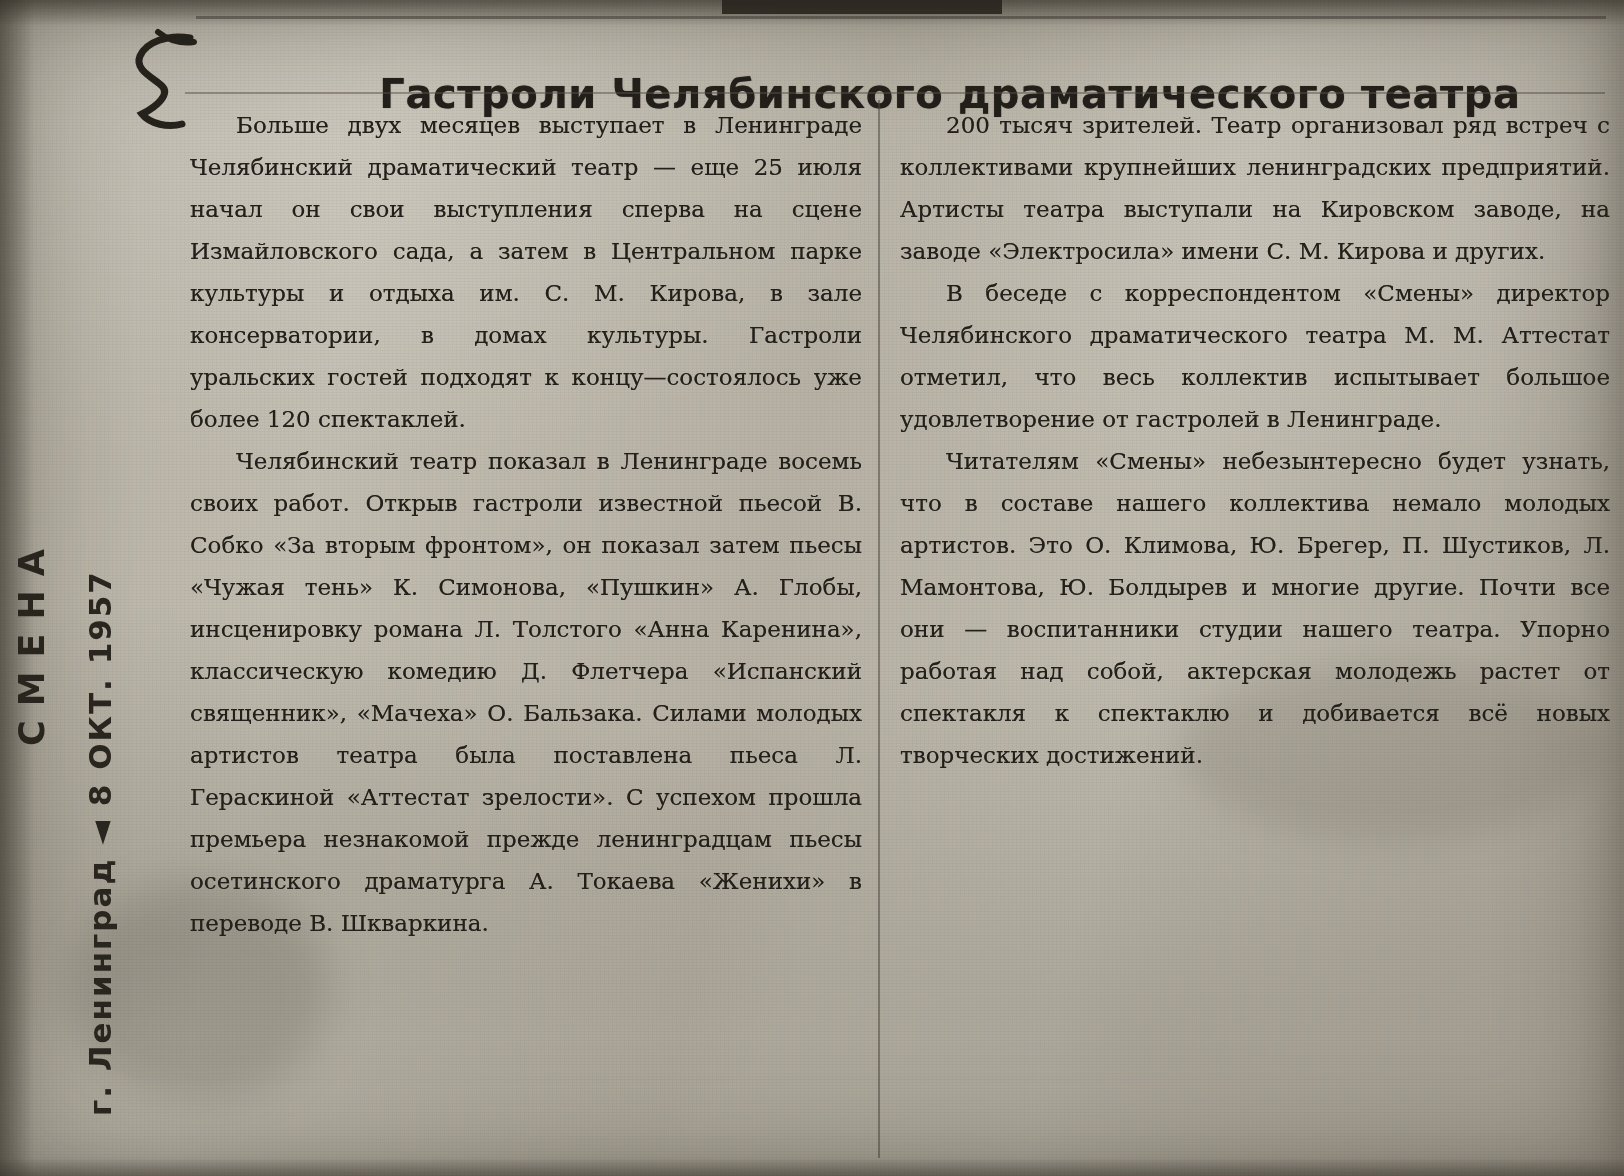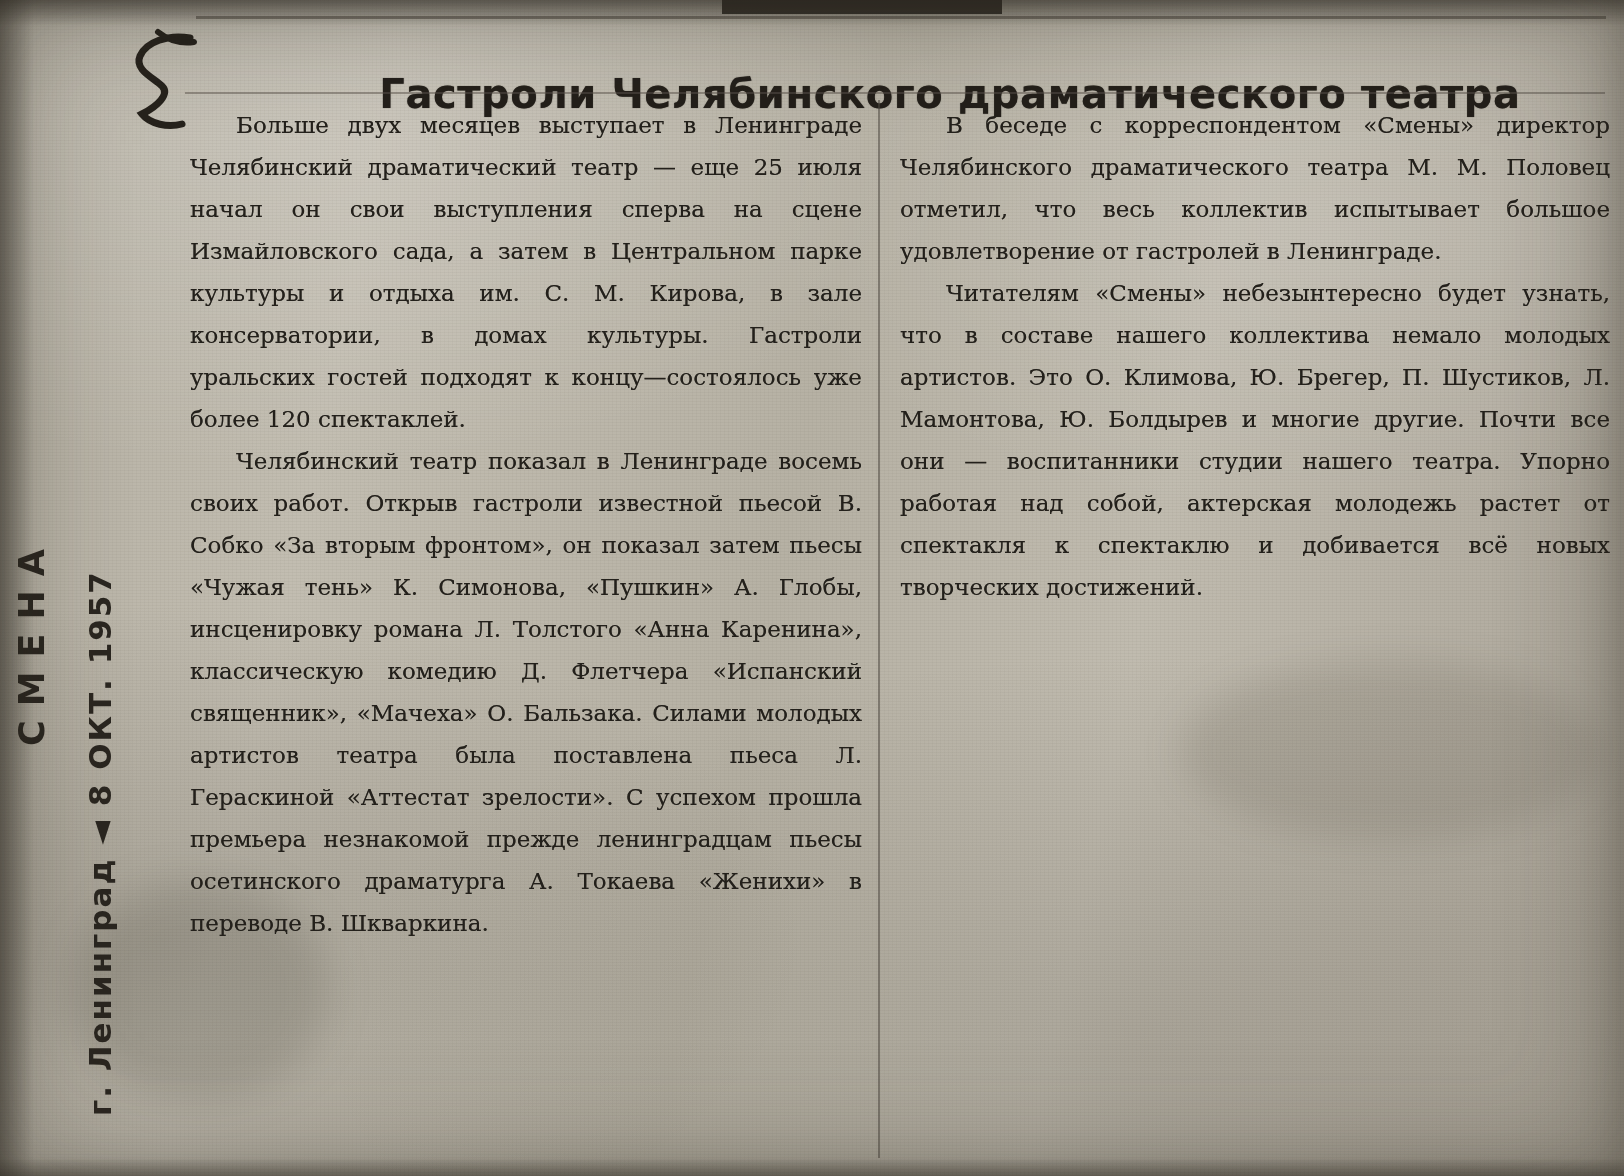--- a/index.html
+++ b/index.html
@@ -192,21 +192,22 @@
   <div class="stamp" id="stamp-paper">СМЕНА</div>
 
   <div class="col-rule"></div>
 
   <div class="col" id="col-left">
     <p>Больше двух месяцев выступает в Ленинграде Челябинский драматический театр — еще 25 июля начал он свои выступления сперва на сцене Измайловского сада, а затем в Центральном парке культуры и отдыха им. С. М. Кирова, в зале консерватории, в домах культуры. Гастроли уральских гостей подходят к концу—состоялось уже более 120 спектаклей.</p>
     <p>Челябинский театр показал в Ленинграде восемь своих работ. Открыв гастроли известной пьесой В. Собко «За вторым фронтом», он показал затем пьесы «Чужая тень» К. Симонова, «Пушкин» А. Глобы, инсценировку романа Л. Толстого «Анна Каренина», классическую комедию Д. Флетчера «Испанский священник», «Мачеха» О. Бальзака. Силами молодых артистов театра была поставлена пьеса Л. Гераскиной «Аттестат зрелости». С успехом прошла премьера незнакомой прежде ленинградцам пьесы осетинского драматурга А. Токаева «Женихи» в переводе В. Шкваркина.</p>
   </div>
 
   <div class="col" id="col-right">
-    <p>В беседе с корреспондентом «Смены» директор Челябинского драматического театра М. М. Половец отметил, что весь коллектив испытывает большое удовлетворение от гастролей в Ленинграде.</p>
+    <p>200 тысяч зрителей. Театр организовал ряд встреч с коллективами крупнейших ленинградских предприятий. Артисты театра выступали на Кировском заводе, на заводе «Электросила» имени С. М. Кирова и других.</p>
+    <p>В беседе с корреспондентом «Смены» директор Челябинского драматического театра М. М. Аттестат отметил, что весь коллектив испытывает большое удовлетворение от гастролей в Ленинграде.</p>
     <p>Читателям «Смены» небезынтересно будет узнать, что в составе нашего коллектива немало молодых артистов. Это О. Климова, Ю. Брегер, П. Шустиков, Л. Мамонтова, Ю. Болдырев и многие другие. Почти все они — воспитанники студии нашего театра. Упорно работая над собой, актерская молодежь растет от спектакля к спектаклю и добивается всё новых творческих достижений.</p>
   </div>
 
   <div class="edge-dark-top"></div>
   <div class="edge-dark-left"></div>
   <div class="edge-dark-bottom"></div>
   <div class="vignette"></div>
 </div>
 
 </body></html>

